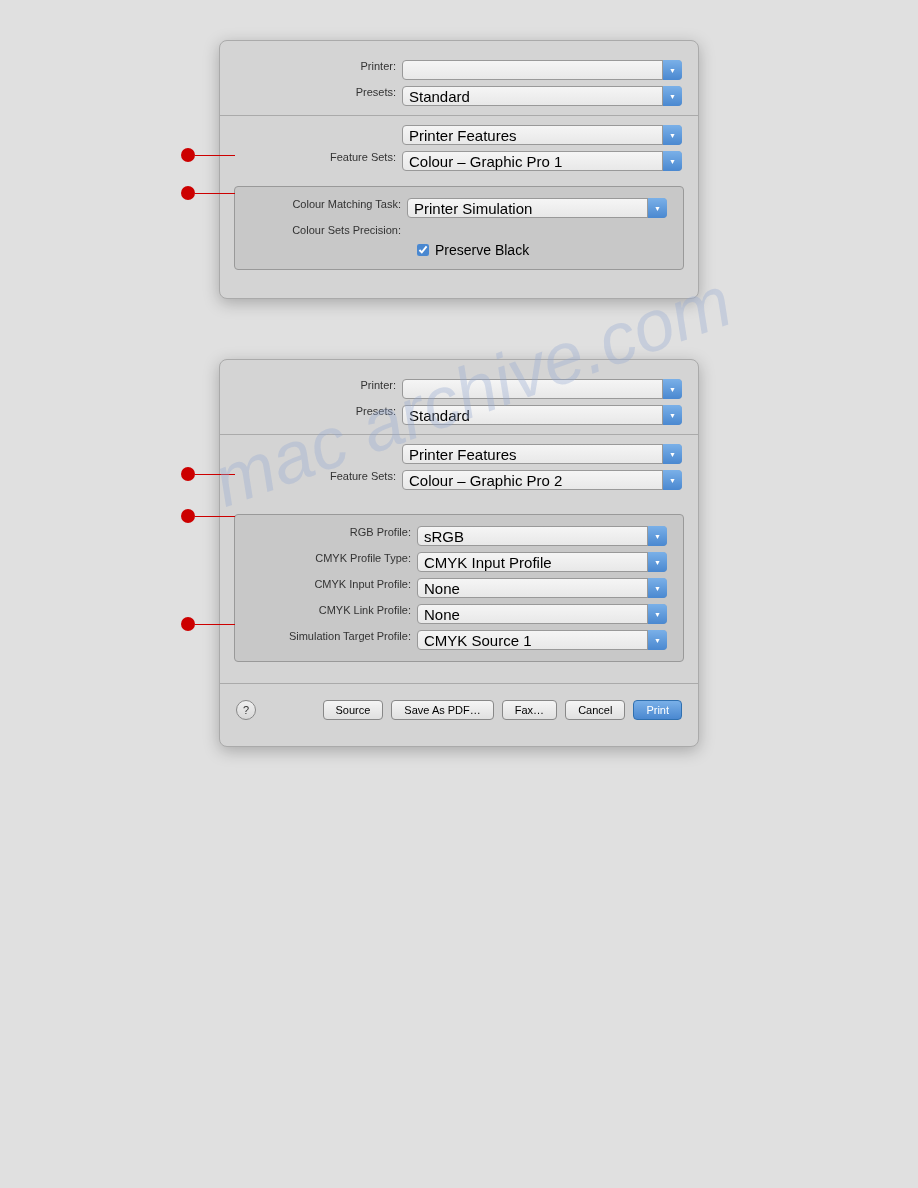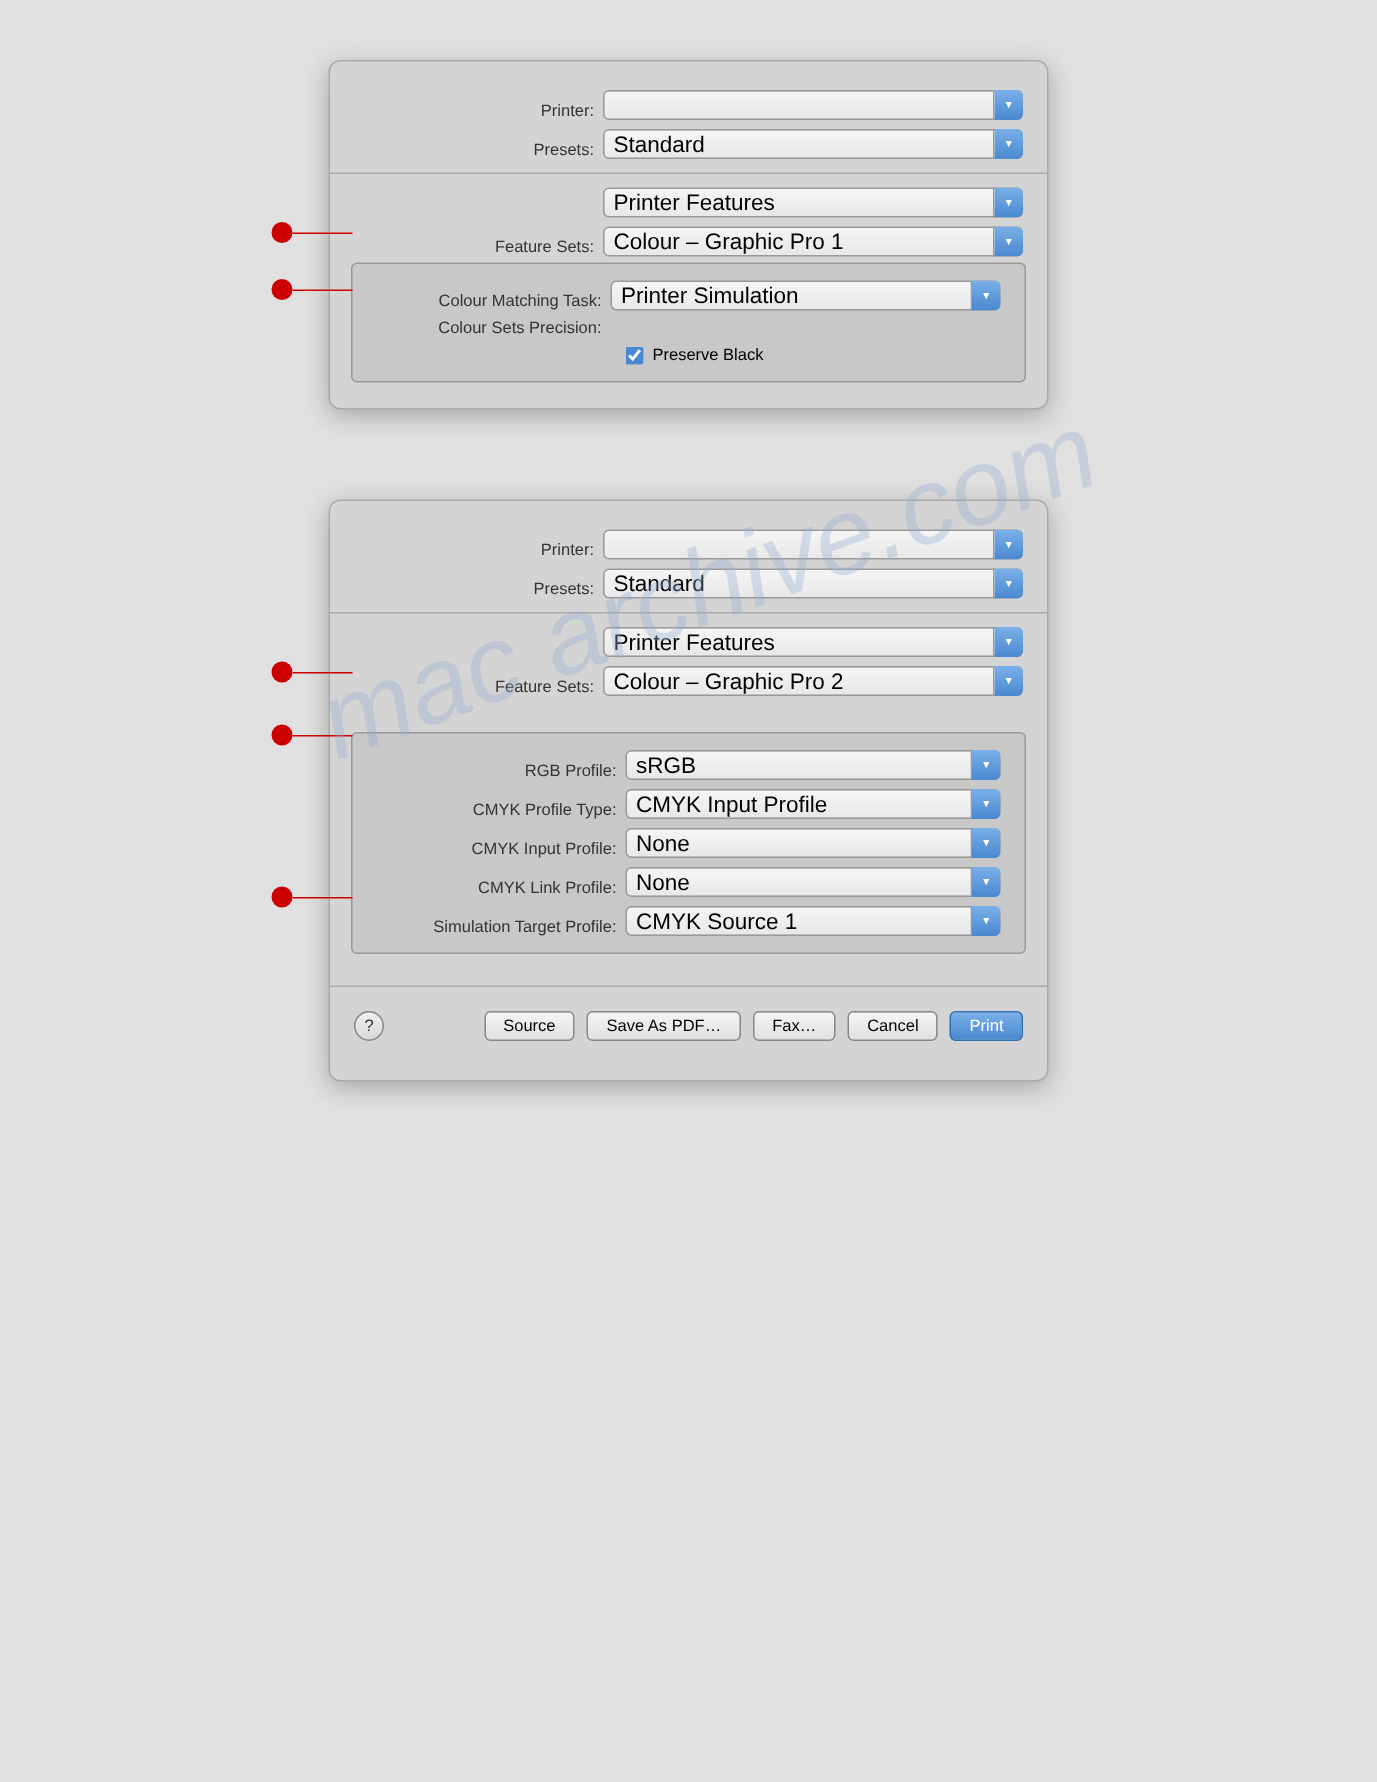--- a/index.html
+++ b/index.html
@@ -44,21 +44,21 @@
       border: 1px solid #aaa;
       border-radius: 8px;
       width: 480px;
       padding: 16px 0 16px 0;
       box-shadow: 0 4px 16px rgba(0,0,0,0.25);
       position: relative;
     }
 
     .dialog-row {
       display: flex;
-      align-items: flex-end;
+      align-items: flex-start;
       padding: 3px 16px;
       gap: 6px;
     }
 
     .dialog-row label {
       text-align: right;
       min-width: 160px;
       font-size: 11px;
       color: #333;
     }
@@ -109,21 +109,21 @@
       height: 1px;
       background: #aaa;
       margin: 6px 0;
     }
 
     
     .inner-panel {
       background: #c8c8c8;
       border: 1px solid #999;
       border-radius: 4px;
-      margin: 1px 14px;
+      margin: 12px 14px;
       padding: 8px 0;
     }
 
     .inner-panel .dialog-row label {
       min-width: 150px;
     }
 
     
     .checkbox-row {
       display: flex;
@@ -132,21 +132,21 @@
       gap: 6px;
     }
 
     .checkbox-row input[type="checkbox"] {
       width: 12px;
       height: 12px;
       accent-color: #4a88d0;
     }
 
     .checkbox-row span {
-      font-size: 11px;
+      font-size: 14px;
     }
 
     .red-dot {
       width: 14px;
       height: 14px;
       background: #cc0000;
       border-radius: 50%;
       flex-shrink: 0;
     }
 

